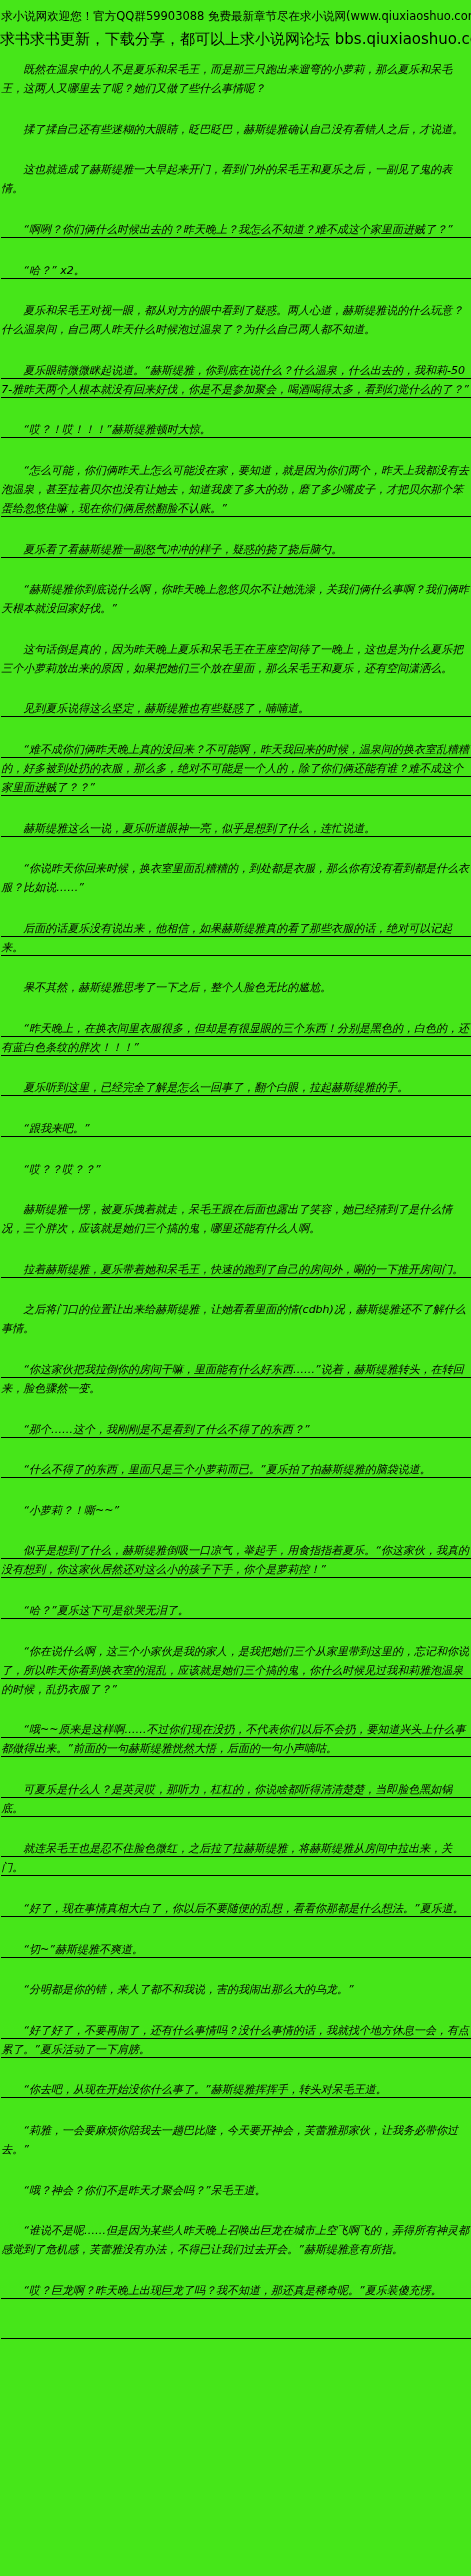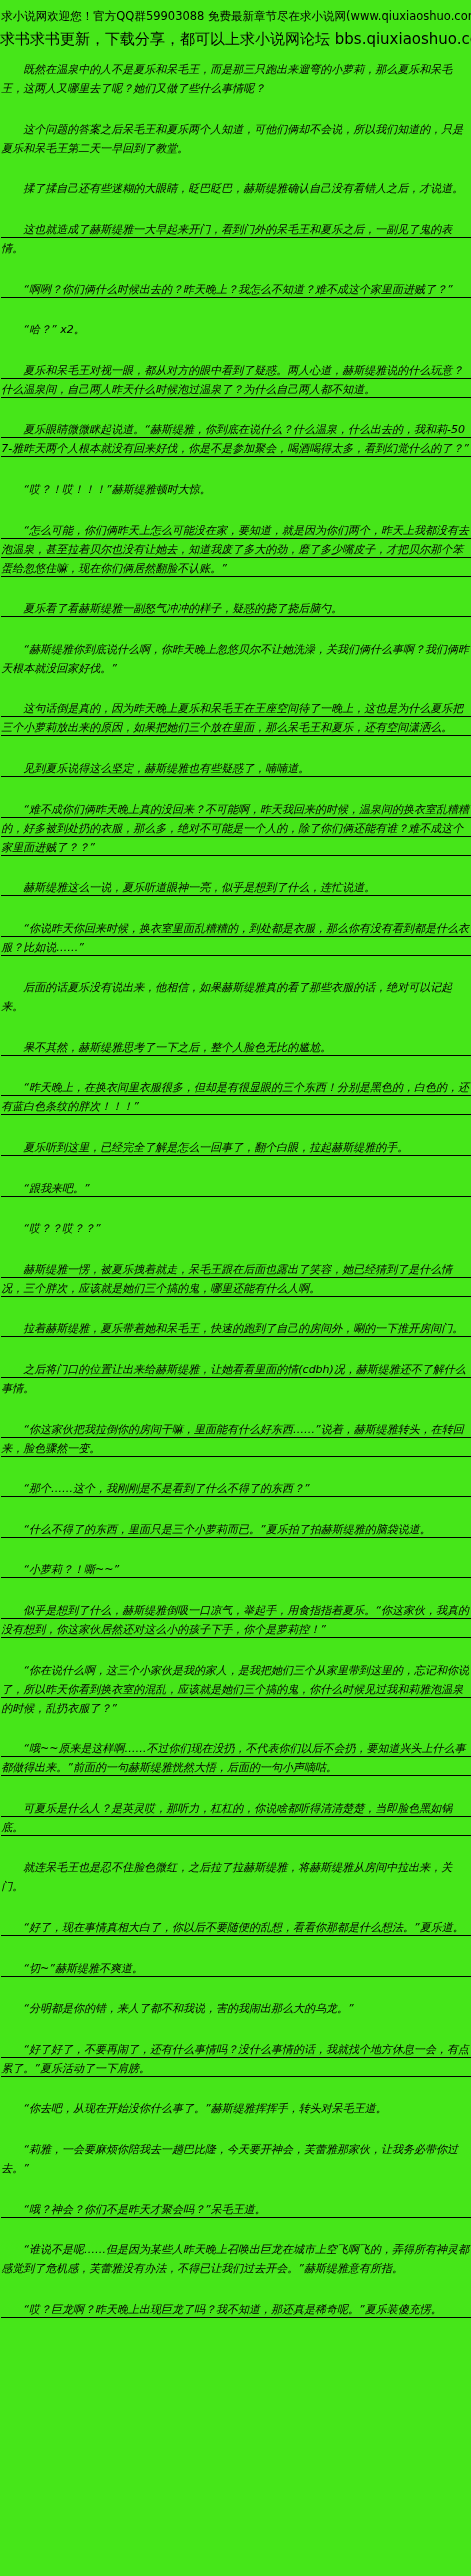--- a/index.html
+++ b/index.html
@@ -62,21 +62,20 @@
 
 <div class="page">
 
   <div class="site-notice">求小说网欢迎您！官方QQ群59903088 免费最新章节尽在求小说网(www.qiuxiaoshuo.com)</div>
 
   <div class="forum-notice">求书求书更新，下载分享，都可以上求小说网论坛 bbs.qiuxiaoshuo.com</div>
 
   <div class="content">
 
   <p class="para">既然在温泉中的人不是夏乐和呆毛王，而是那三只跑出来遛弯的小萝莉，那么夏乐和呆毛王，这两人又哪里去了呢？她们又做了些什么事情呢？</p>
-      <p class="para">这个问题的答案之后呆毛王和夏乐两个人知道，可他们俩却不会说，所以我们知道的，只是夏乐和呆毛王第二天一早回到了教堂。</p>
       <p class="para">揉了揉自己还有些迷糊的大眼睛，眨巴眨巴，赫斯缇雅确认自己没有看错人之后，才说道。</p>
       <p class="para">这也就造成了赫斯缇雅一大早起来开门，看到门外的呆毛王和夏乐之后，一副见了鬼的表情。</p>
       <p class="para">“啊咧？你们俩什么时候出去的？昨天晚上？我怎么不知道？难不成这个家里面进贼了？”</p>
       <p class="para">“哈？” x2。</p>
       <p class="para">夏乐和呆毛王对视一眼，都从对方的眼中看到了疑惑。两人心道，赫斯缇雅说的什么玩意？什么温泉间，自己两人昨天什么时候泡过温泉了？为什么自己两人都不知道。</p>
       <p class="para">夏乐眼睛微微眯起说道。“赫斯缇雅，你到底在说什么？什么温泉，什么出去的，我和莉-507-雅昨天两个人根本就没有回来好伐，你是不是参加聚会，喝酒喝得太多，看到幻觉什么的了？”</p>
       <p class="para">“哎？！哎！！！”赫斯缇雅顿时大惊。</p>
       <p class="para">“怎么可能，你们俩昨天上怎么可能没在家，要知道，就是因为你们两个，昨天上我都没有去泡温泉，甚至拉着贝尔也没有让她去，知道我废了多大的劲，磨了多少嘴皮子，才把贝尔那个笨蛋给忽悠住嘛，现在你们俩居然翻脸不认账。”</p>
       <p class="para">夏乐看了看赫斯缇雅一副怒气冲冲的样子，疑惑的挠了挠后脑勺。</p>
       <p class="para">“赫斯缇雅你到底说什么啊，你昨天晚上忽悠贝尔不让她洗澡，关我们俩什么事啊？我们俩昨天根本就没回家好伐。”</p>
@@ -92,20 +91,21 @@
       <p class="para">“跟我来吧。”</p>
       <p class="para">“哎？？哎？？”</p>
       <p class="para">赫斯缇雅一愣，被夏乐拽着就走，呆毛王跟在后面也露出了笑容，她已经猜到了是什么情况，三个胖次，应该就是她们三个搞的鬼，哪里还能有什么人啊。</p>
       <p class="para">拉着赫斯缇雅，夏乐带着她和呆毛王，快速的跑到了自己的房间外，唰的一下推开房间门。</p>
       <p class="para">之后将门口的位置让出来给赫斯缇雅，让她看看里面的情(cdbh)况，赫斯缇雅还不了解什么事情。</p>
       <p class="para">“你这家伙把我拉倒你的房间干嘛，里面能有什么好东西……”说着，赫斯缇雅转头，在转回来，脸色骤然一变。</p>
       <p class="para">“那个……这个，我刚刚是不是看到了什么不得了的东西？”</p>
       <p class="para">“什么不得了的东西，里面只是三个小萝莉而已。”夏乐拍了拍赫斯缇雅的脑袋说道。</p>
       <p class="para">“小萝莉？！嘶~~”</p>
       <p class="para">似乎是想到了什么，赫斯缇雅倒吸一口凉气，举起手，用食指指着夏乐。“你这家伙，我真的没有想到，你这家伙居然还对这么小的孩子下手，你个是萝莉控！”</p>
+      <p class="para">“哈？”夏乐这下可是欲哭无泪了。</p>
       <p class="para">“你在说什么啊，这三个小家伙是我的家人，是我把她们三个从家里带到这里的，忘记和你说了，所以昨天你看到换衣室的混乱，应该就是她们三个搞的鬼，你什么时候见过我和莉雅泡温泉的时候，乱扔衣服了？”</p>
       <p class="para">“哦~~原来是这样啊……不过你们现在没扔，不代表你们以后不会扔，要知道兴头上什么事都做得出来。”前面的一句赫斯缇雅恍然大悟，后面的一句小声嘀咕。</p>
       <p class="para">可夏乐是什么人？是英灵哎，那听力，杠杠的，你说啥都听得清清楚楚，当即脸色黑如锅底。</p>
       <p class="para">就连呆毛王也是忍不住脸色微红，之后拉了拉赫斯缇雅，将赫斯缇雅从房间中拉出来，关门。</p>
       <p class="para">“好了，现在事情真相大白了，你以后不要随便的乱想，看看你那都是什么想法。”夏乐道。</p>
       <p class="para">“切~”赫斯缇雅不爽道。</p>
       <p class="para">“分明都是你的错，来人了都不和我说，害的我闹出那么大的乌龙。”</p>
       <p class="para">“好了好了，不要再闹了，还有什么事情吗？没什么事情的话，我就找个地方休息一会，有点累了。”夏乐活动了一下肩膀。</p>
       <p class="para">“你去吧，从现在开始没你什么事了。”赫斯缇雅挥挥手，转头对呆毛王道。</p>
       <p class="para">“莉雅，一会要麻烦你陪我去一趟巴比隆，今天要开神会，芙蕾雅那家伙，让我务必带你过去。”</p>

